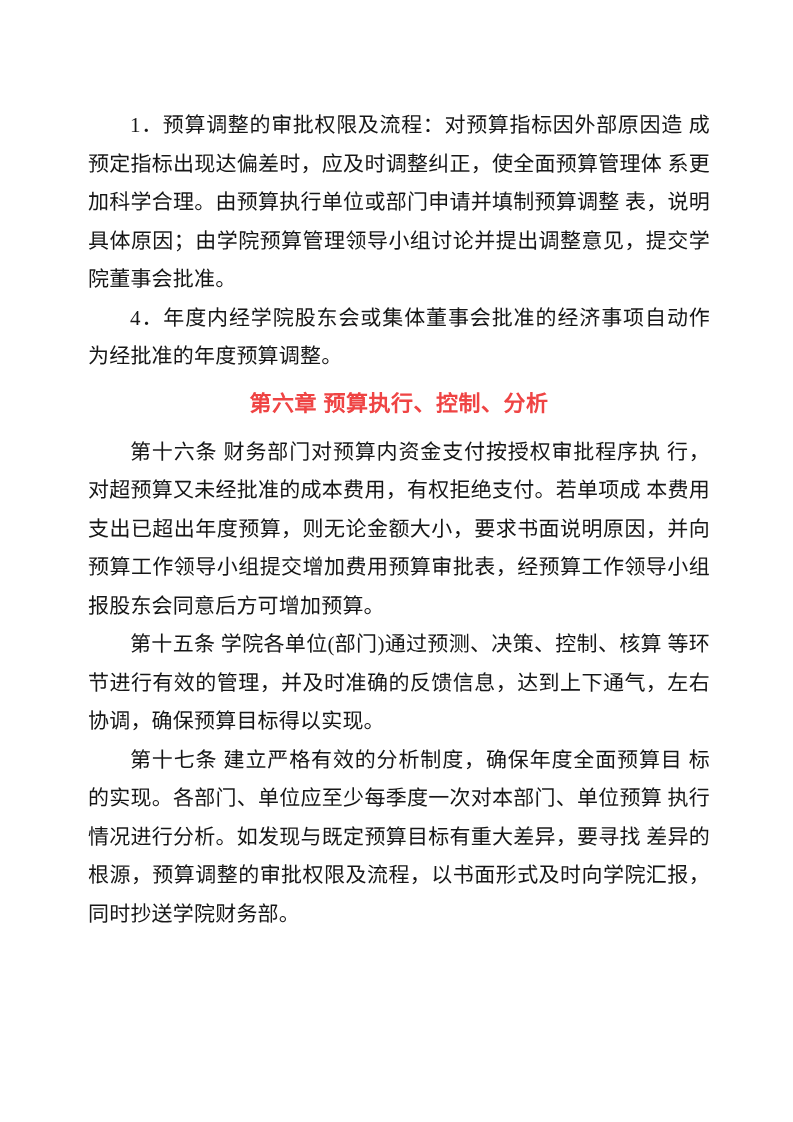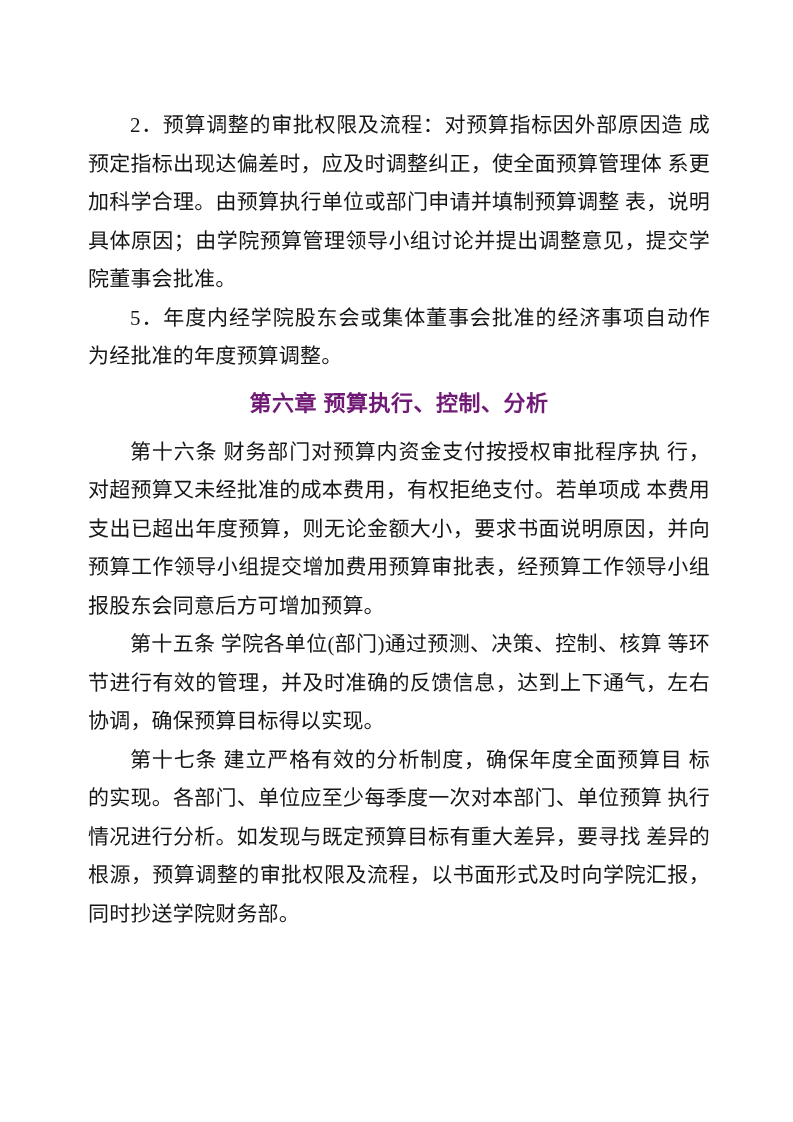--- a/index.html
+++ b/index.html
@@ -30,31 +30,31 @@
     text-indent: 42px;
     letter-spacing: 0.2px;
   }
   .chapter-heading {
     margin: 9px 0 10px 0;
     font-size: 22px;
     line-height: 38px;
     text-align: center;
     font-family: "Liberation Sans", "DejaVu Sans", sans-serif;
     font-weight: 700;
-    color: #701a75;
+    color: #ef4444;
     letter-spacing: 0.5px;
   }
 </style>
 </head>
 <body>
 
 <div class="page">
-  <p class="body-para">2．预算调整的审批权限及流程：对预算指标因外部原因造 成预定指标出现达偏差时，应及时调整纠正，使全面预算管理体 系更加科学合理。由预算执行单位或部门申请并填制预算调整 表，说明具体原因；由学院预算管理领导小组讨论并提出调整意见，提交学院董事会批准。</p>
+  <p class="body-para">1．预算调整的审批权限及流程：对预算指标因外部原因造 成预定指标出现达偏差时，应及时调整纠正，使全面预算管理体 系更加科学合理。由预算执行单位或部门申请并填制预算调整 表，说明具体原因；由学院预算管理领导小组讨论并提出调整意见，提交学院董事会批准。</p>
 
-  <p class="body-para">5．年度内经学院股东会或集体董事会批准的经济事项自动作为经批准的年度预算调整。</p>
+  <p class="body-para">4．年度内经学院股东会或集体董事会批准的经济事项自动作为经批准的年度预算调整。</p>
 
   <h2 class="chapter-heading">第六章 预算执行、控制、分析</h2>
 
   <p class="body-para">第十六条 财务部门对预算内资金支付按授权审批程序执 行，对超预算又未经批准的成本费用，有权拒绝支付。若单项成 本费用支出已超出年度预算，则无论金额大小，要求书面说明原因，并向预算工作领导小组提交增加费用预算审批表，经预算工作领导小组报股东会同意后方可增加预算。</p>
 
   <p class="body-para">第十五条 学院各单位(部门)通过预测、决策、控制、核算 等环节进行有效的管理，并及时准确的反馈信息，达到上下通气，左右协调，确保预算目标得以实现。</p>
 
   <p class="body-para">第十七条 建立严格有效的分析制度，确保年度全面预算目 标的实现。各部门、单位应至少每季度一次对本部门、单位预算 执行情况进行分析。如发现与既定预算目标有重大差异，要寻找 差异的根源，预算调整的审批权限及流程，以书面形式及时向学院汇报，同时抄送学院财务部。</p>
 </div>
 

